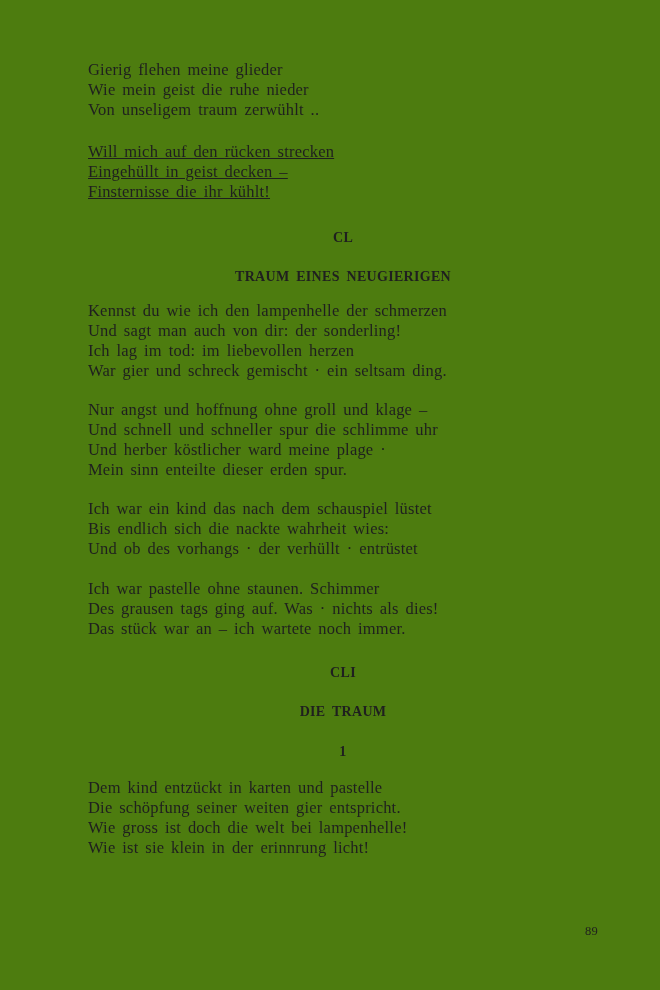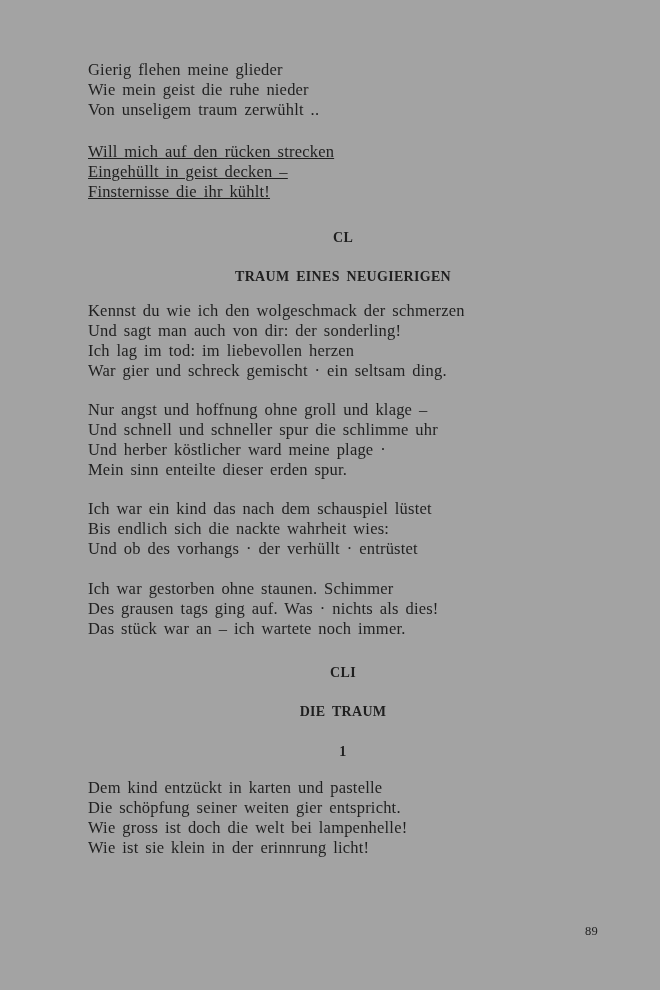--- a/index.html
+++ b/index.html
@@ -52,53 +52,53 @@
     top: 924px;
     right: 62px;
     font-size: 12.5px;
     line-height: 14px;
     letter-spacing: 0.3px;
   }
 </style>
 </head>
 <body>
 
-<div class="page" style="background: #a3a3a3; color: rgb(31, 31, 31);">
+<div class="page" style="background: #4d7c0f; color: rgb(31, 31, 31);">
   <div class="text-column">
       <div class="block stanza" style="top: 60px;">
         <div class="line">Gierig flehen meine glieder</div>
         <div class="line">Wie mein geist die ruhe nieder</div>
         <div class="line">Von unseligem traum zerwühlt ..</div>
       </div>
       <div class="block stanza" style="top: 142px; text-decoration: underline;">
         <div class="line">Will mich auf den rücken strecken</div>
         <div class="line">Eingehüllt in geist decken –</div>
         <div class="line">Finsternisse die ihr kühlt!</div>
       </div>
       <div class="block heading" style="top: 228px;">CL</div>
       <div class="block heading" style="top: 267px;">TRAUM EINES NEUGIERIGEN</div>
       <div class="block stanza" style="top: 301px;">
-        <div class="line">Kennst du wie ich den wolgeschmack der schmerzen</div>
+        <div class="line">Kennst du wie ich den lampenhelle der schmerzen</div>
         <div class="line">Und sagt man auch von dir: der sonderling!</div>
         <div class="line">Ich lag im tod: im liebevollen herzen</div>
         <div class="line">War gier und schreck gemischt · ein seltsam ding.</div>
       </div>
       <div class="block stanza" style="top: 400px;">
         <div class="line">Nur angst und hoffnung ohne groll und klage –</div>
         <div class="line">Und schnell und schneller spur die schlimme uhr</div>
         <div class="line">Und herber köstlicher ward meine plage ·</div>
         <div class="line">Mein sinn enteilte dieser erden spur.</div>
       </div>
       <div class="block stanza" style="top: 499px;">
         <div class="line">Ich war ein kind das nach dem schauspiel lüstet</div>
         <div class="line">Bis endlich sich die nackte wahrheit wies:</div>
         <div class="line">Und ob des vorhangs · der verhüllt · entrüstet</div>
       </div>
       <div class="block stanza" style="top: 579px;">
-        <div class="line">Ich war gestorben ohne staunen. Schimmer</div>
+        <div class="line">Ich war pastelle ohne staunen. Schimmer</div>
         <div class="line">Des grausen tags ging auf. Was · nichts als dies!</div>
         <div class="line">Das stück war an – ich wartete noch immer.</div>
       </div>
       <div class="block heading" style="top: 663px;">CLI</div>
       <div class="block heading" style="top: 702px;">DIE TRAUM</div>
       <div class="block heading" style="top: 742px;">1</div>
       <div class="block stanza" style="top: 778px;">
         <div class="line">Dem kind entzückt in karten und pastelle</div>
         <div class="line">Die schöpfung seiner weiten gier entspricht.</div>
         <div class="line">Wie gross ist doch die welt bei lampenhelle!</div>

